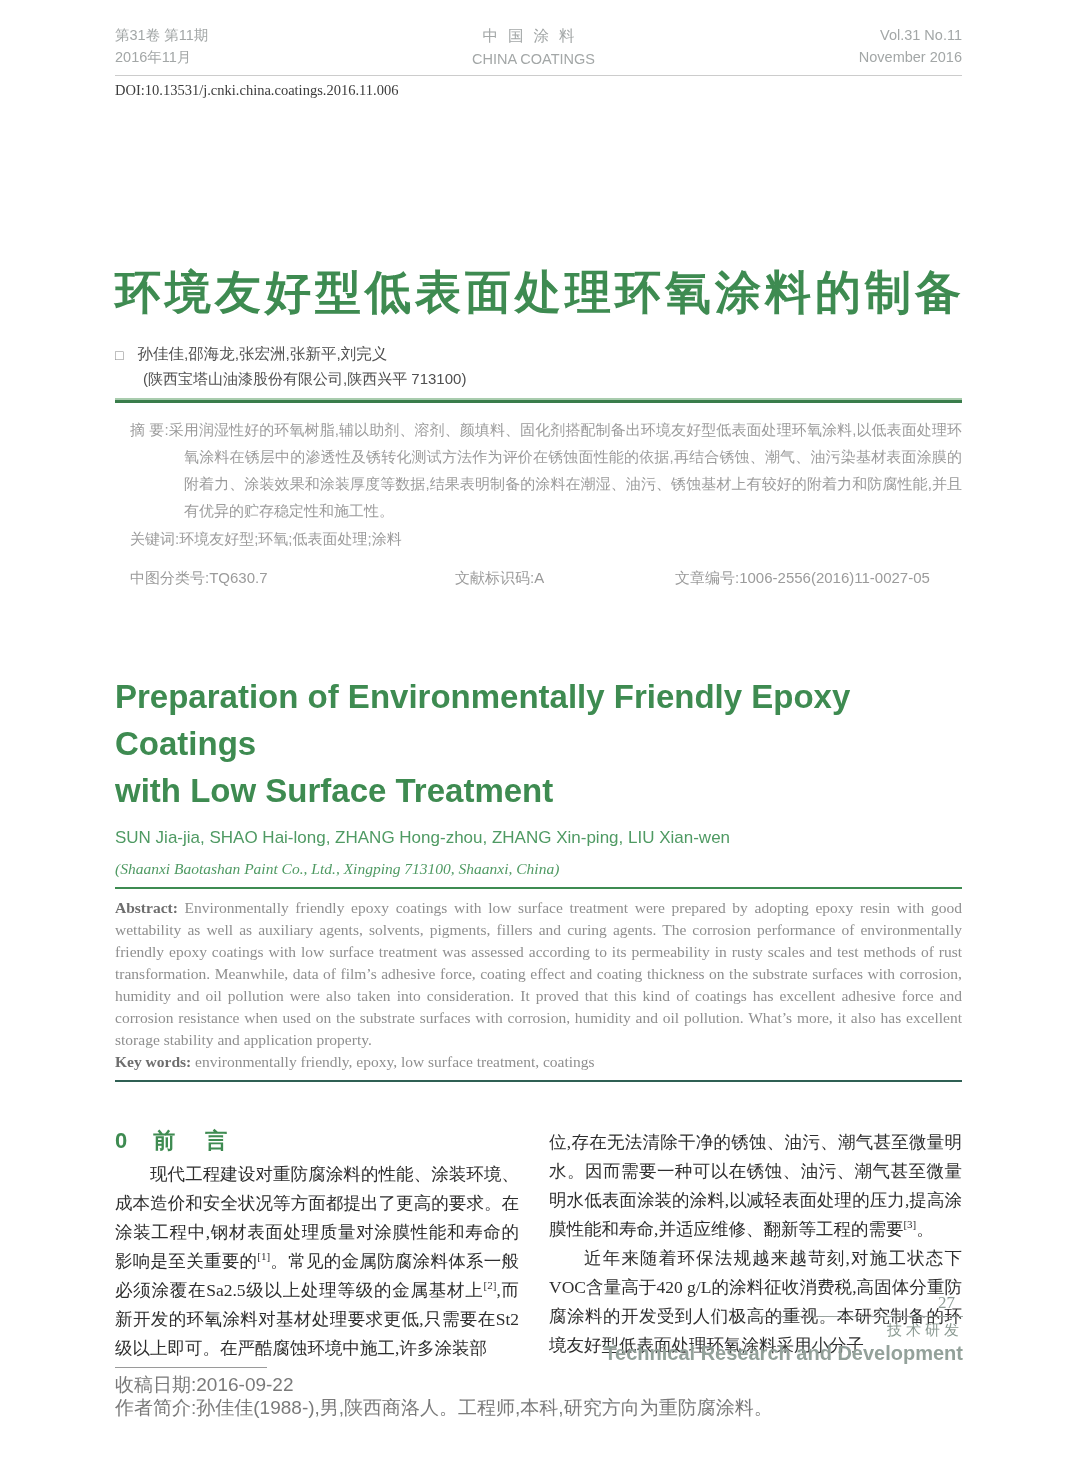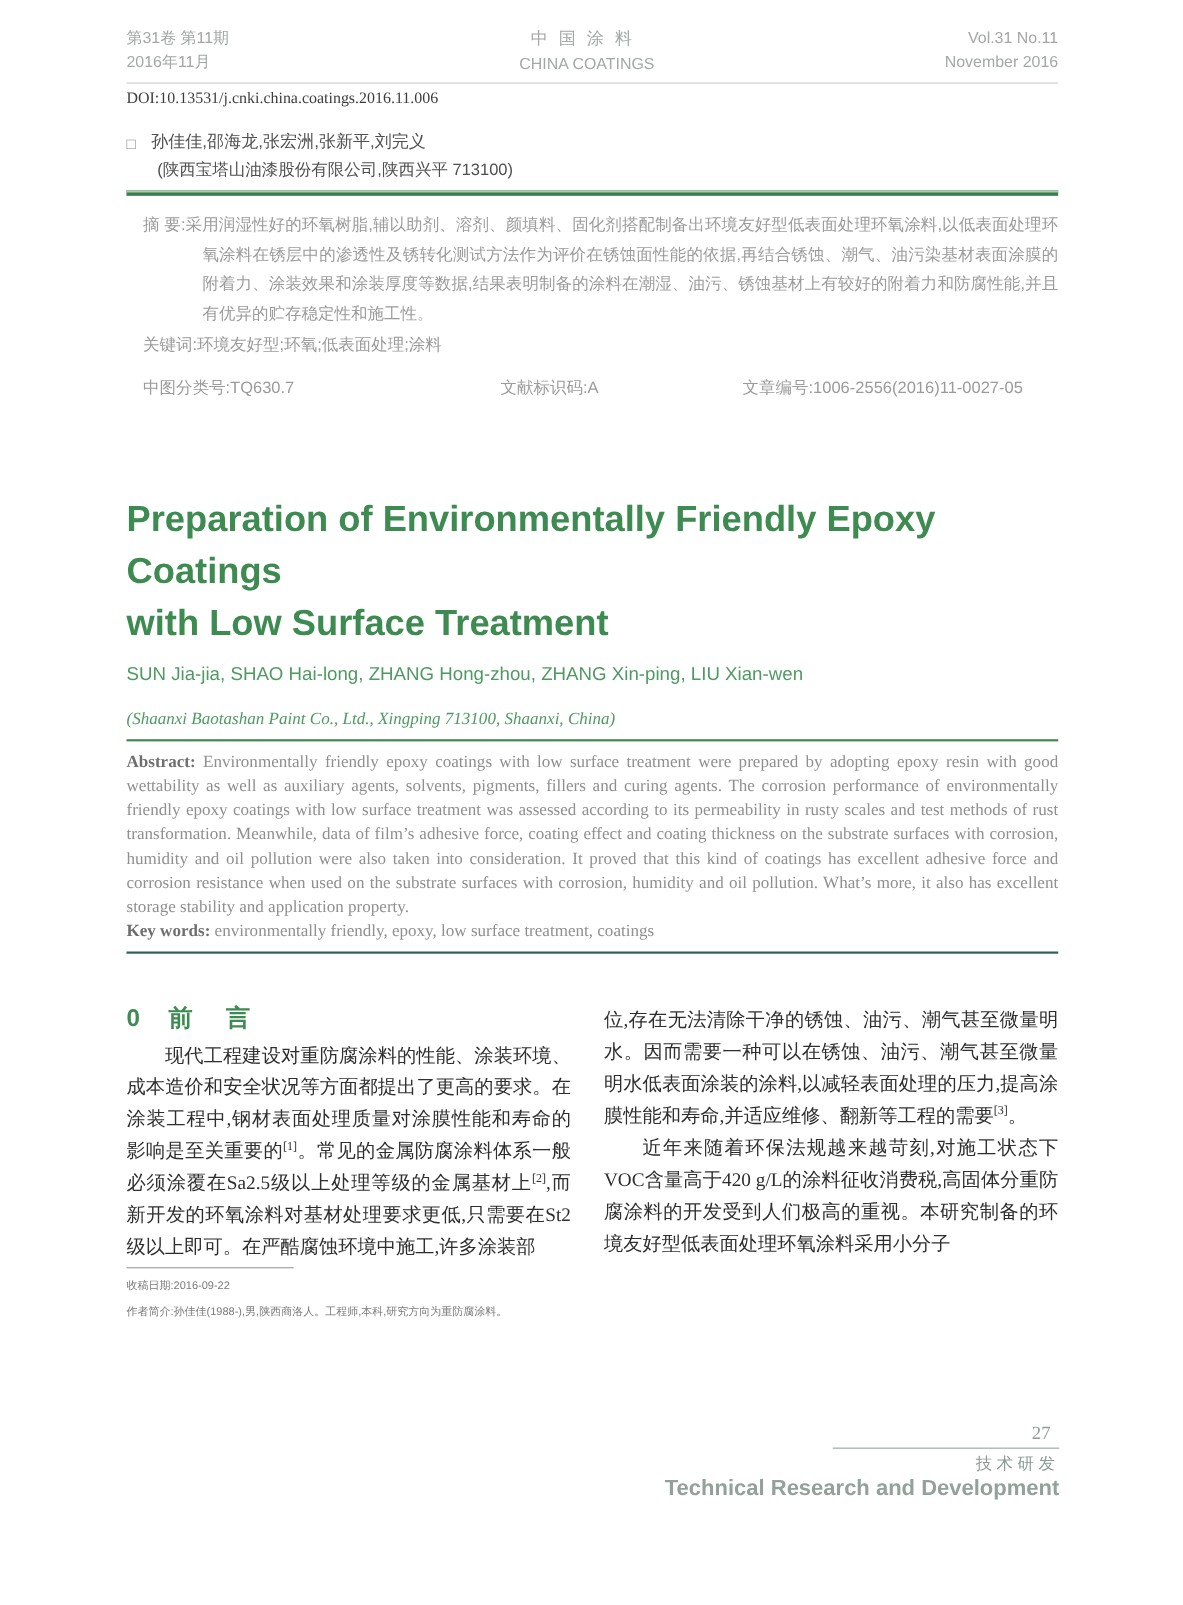--- a/index.html
+++ b/index.html
@@ -58,21 +58,21 @@
   .clc-row { display:flex; margin-top:12px; }
   .clc-c1 { width:325px; } .clc-c2 { width:220px; } .clc-c3 { flex:1; }
 
   
   .title-en {
     margin-top:82px; color:#3e8b51;
     font-size:33px; font-weight:bold; line-height:47px;
   }
   .authors-en { margin-top:14px; color:#4f9a63; font-size:17px; }
   .affil-en {
-    margin-top:22px; color:#4f9a63;
+    margin-top:12px; color:#4f9a63;
     font-family:"Liberation Serif", serif; font-style:italic; font-size:15.5px;
   }
   .rule-green { margin-top:9px; border-top:2px solid #3e8b51; }
 
   
   .abs-en {
     margin-top:8px;
     font-family:"Liberation Serif", serif;
     color:#8f8f8f; font-size:15.5px; line-height:22px; text-align:justify;
   }
@@ -92,21 +92,21 @@
   .body-p {
     font-size:17.5px; line-height:29px; color:#2e2e2e;
     text-align:justify; font-family:"Liberation Serif", serif;
   }
   .indent { text-indent:2em; }
   .body-p sup { font-size:11px; line-height:0; }
 
   
   .footnote { margin-top:4px; }
   .fn-rule { width:152px; border-top:1px solid #9a9a9a; margin-bottom:5px; }
-  .fn-line { color:#7a7a7a; font-size:10px; line-height:23px; }
+  .fn-line { color:#7a7a7a; font-size:19px; line-height:23px; }
 
   
   .page-footer { position:absolute; top:1293px; right:112px; text-align:right; }
   .pf-num {
     color:#8f9d96; font-family:"Liberation Serif", serif;
     font-size:17px; padding-right:8px;
   }
   .pf-rule { width:206px; border-top:1px solid #9aa49f; margin:3px 0 4px auto; }
   .pf-cn { color:#8b9a92; font-size:15px; letter-spacing:4px; }
   .pf-en {
@@ -129,20 +129,21 @@
         <div class="cn">中国涂料</div>
         <div>CHINA COATINGS</div>
       </div>
       <div class="jh-right">
         <div>Vol.31 No.11</div>
         <div>November 2016</div>
       </div>
     </div>
     <div class="doi-line">DOI:10.13531/j.cnki.china.coatings.2016.11.006</div>
 
+    <h1 class="title-cn">环境友好型低表面处理环氧涂料的制备</h1>
     <div class="authors-cn">
       <span class="author-marker">□</span>
       <span>孙佳佳,邵海龙,张宏洲,张新平,刘完义</span>
     </div>
     <div class="affil-cn">(陕西宝塔山油漆股份有限公司,陕西兴平  713100)</div>
 
     <div class="green-bar"></div>
 
     <div class="abs-block">
       <p class="abs-p"><span class="abs-label">摘  要:</span><span>采用润湿性好的环氧树脂,辅以助剂、溶剂、颜填料、固化剂搭配制备出环境友好型低表面处理环氧涂料,以低表面处理环氧涂料在锈层中的渗透性及锈转化测试方法作为评价在锈蚀面性能的依据,再结合锈蚀、潮气、油污染基材表面涂膜的附着力、涂装效果和涂装厚度等数据,结果表明制备的涂料在潮湿、油污、锈蚀基材上有较好的附着力和防腐性能,并且有优异的贮存稳定性和施工性。</span></p>

